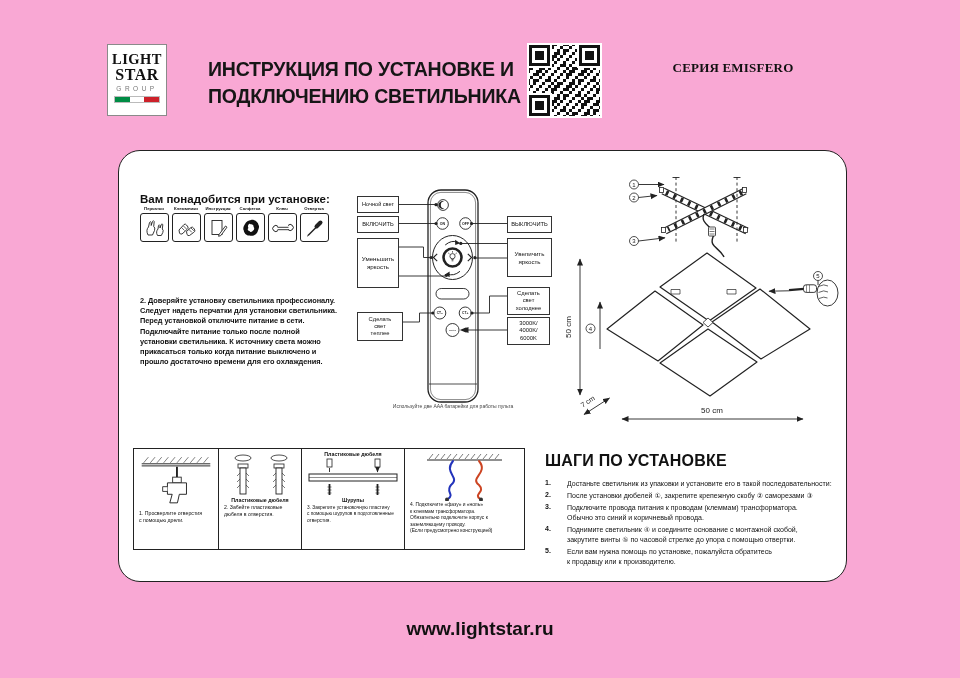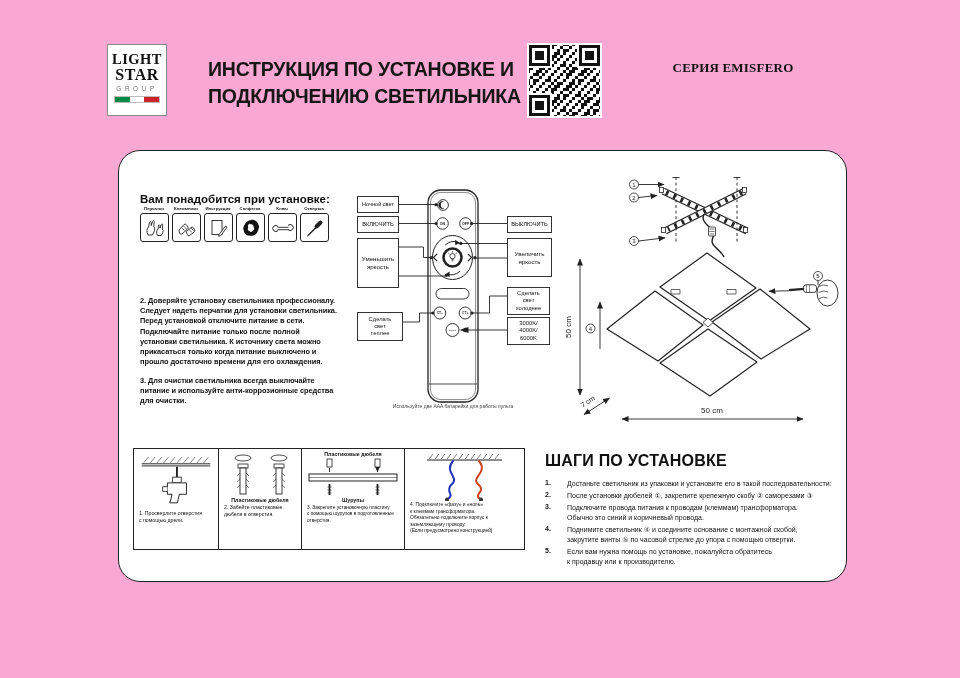--- a/index.html
+++ b/index.html
@@ -170,21 +170,20 @@
           <path d="M4 18.5 L12.5 10" stroke-width="1.4"></path>
           <path d="M12.5 9.5 L16.5 5.5" stroke-width="4" stroke-linecap="round"></path>
           <path d="M4 18.5 l-1 .9" stroke-width=".8"></path>
         </g>
           </svg>
         </div>
     </div>
   </div>
 
   <div class="abs warn" style="top:296px">2. Доверяйте установку светильника профессионалу. Следует надеть перчатки для установки светильника. Перед установкой отключите питание в сети. Подключайте питание только после полной установки светильника. К источнику света можно прикасаться только когда питание выключено и прошло достаточно времени для его охлаждения.</div>
-  <div class="abs warn" style="top:376px">3. Для очистки светильника всегда выключайте питание и используйте анти-коррозионные средства для очистки.</div>
 
   <div class="abs co" style="left:357px;top:196px;width:40px;height:15px;font-size:5.6px">Ночной свет</div>
   <div class="abs co" style="left:357px;top:216px;width:40px;height:15px;font-size:5.7px">ВКЛЮЧИТЬ</div>
   <div class="abs co" style="left:357px;top:238px;width:40px;height:48px">Уменьшить яркость</div>
   <div class="abs co" style="left:357px;top:312px;width:44px;height:27px;font-size:5.8px">Сделать
 свет
 теплее</div>
   <div class="abs co" style="left:507px;top:216px;width:43px;height:15px;font-size:5.7px">ВЫКЛЮЧИТЬ</div>
   <div class="abs co" style="left:507px;top:238px;width:43px;height:37px">Увеличить яркость</div>
   <div class="abs co" style="left:507px;top:287px;width:41px;height:26px;font-size:5.8px">Сделать
@@ -424,13 +423,14 @@
         <span class="txt">Поднимите светильник ④ и соедините основание с монтажной скобой,
 закрутите винты ⑤ по часовой стрелке до упора с помощью отвертки.</span>
       </div>
     <div class="step">
         <span class="num">5.</span>
         <span class="txt">Если вам нужна помощь по установке, пожалуйста обратитесь
 к продавцу или к производителю.</span>
       </div>
   </div>
 
+  <div class="abs footer">www.lightstar.ru</div>
 </div>
 
 </body></html>

